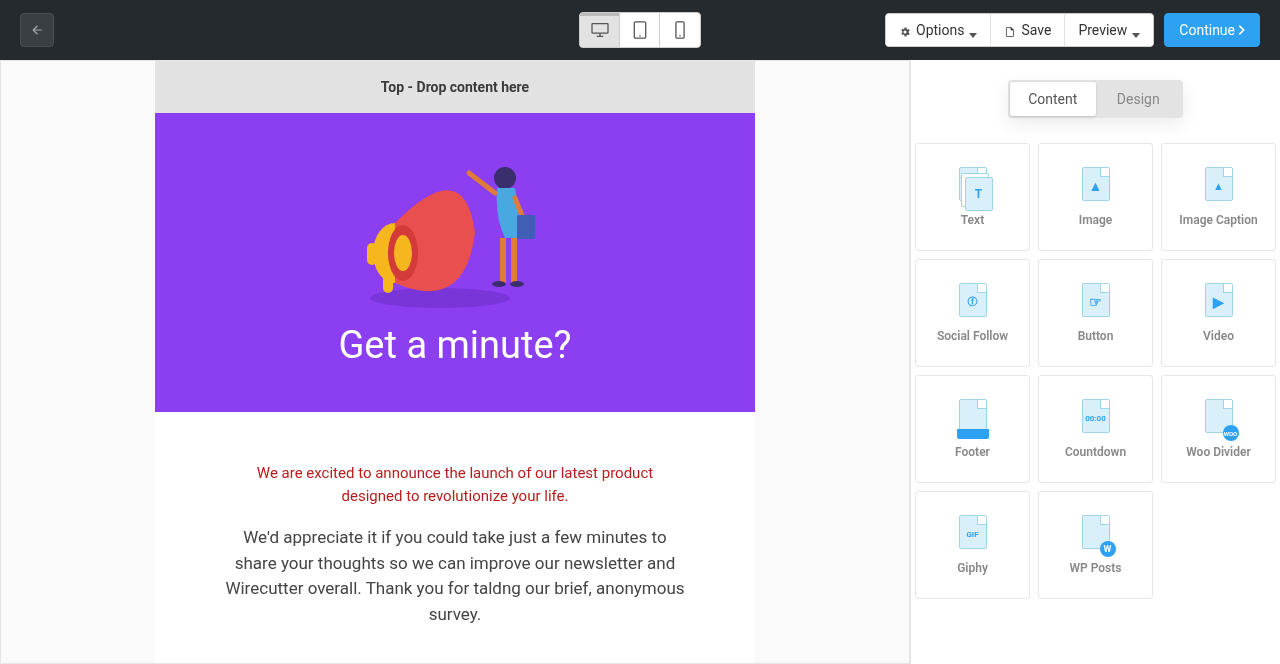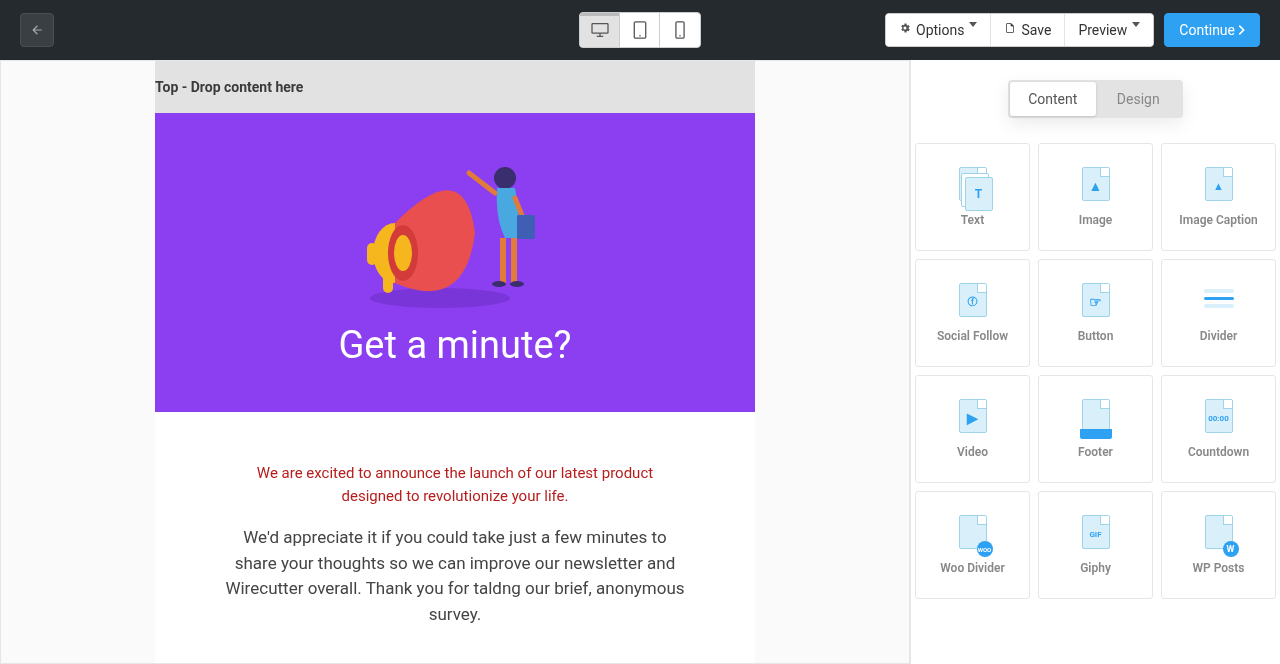--- a/index.html
+++ b/index.html
@@ -9,29 +9,29 @@
 .topbar{position:fixed;top:0;left:0;right:0;height:60px;background:#252a2e;display:flex;align-items:center;padding:0 20px}
 .back-btn{width:34px;height:34px;background:#3a3f44;border:1px solid #4a4f54;border-radius:4px;display:flex;align-items:center;justify-content:center;cursor:pointer}
 .back-btn svg{fill:#a5aab0}
 .device-switch{position:absolute;left:50%;top:50%;transform:translate(-50%,-50%);display:flex;border:1px solid #ccc;border-radius:4px;overflow:hidden;background:#fff}
 .device-btn{width:40px;height:34px;display:flex;align-items:center;justify-content:center;cursor:pointer;border-right:1px solid #ccc}
 .device-btn:last-child{border-right:none}
 .device-btn.active{background:#e2e2e2;box-shadow:inset 0 3px 0 #bbb}
 .device-btn svg{display:block}
 .right-controls{margin-left:auto;display:flex;gap:10px;align-items:center}
 .btn-group{display:flex;border:1px solid #ccc;border-radius:4px;overflow:hidden;background:#fff}
-.btn{padding:8px 13px;font-size:14px;color:#333;cursor:pointer;display:flex;align-items:flex-start;gap:5px;border-right:1px solid #e3e3e3;background:#fff}
+.btn{padding:8px 13px;font-size:14px;color:#333;cursor:pointer;display:flex;align-items:flex-end;gap:5px;border-right:1px solid #e3e3e3;background:#fff}
 .btn:last-child{border-right:none}
 .btn svg{width:12px;height:12px}
 .continue-btn{background:#2ea1f2;color:#fff;border:1px solid #2ea1f2;border-radius:4px;padding:8px 14px;font-size:14px;cursor:pointer;display:flex;align-items:center;gap:3px}
 
 
 .workspace{position:absolute;top:60px;left:0;right:370px;bottom:0;border:1px solid #e6e6e6;background:#fafafa;overflow:hidden}
 .canvas{width:600px;margin:0 auto;background:#fff}
-.dropzone{background:#e2e2e2;color:#3b3b3b;font-weight:700;font-size:14px;padding:18px 0}
+.dropzone{background:#e2e2e2;color:#3b3b3b;font-weight:700;font-size:14px;text-align:center;padding:18px 0}
 .hero{background:#8b3ff1;padding:30px 30px 45px;text-align:center}
 .hero-illus{width:220px;height:170px;margin:0 auto 10px;position:relative}
 .hero h1{color:#fff;font-size:38px;font-weight:400;margin-top:10px}
 .body-block{padding:50px 70px 30px;background:#fff}
 .body-block p{color:#b91c1c;text-align:center;margin-bottom:18px;line-height:1.5}
 .body-block p.lead{font-size:15px}
 .body-block p.big{font-size:17px;color:#444}
 
 
 .sidebar{position:absolute;top:60px;right:0;width:370px;bottom:0;background:#fff;border-left:1px solid #e6e6e6;padding:20px 0}
@@ -196,28 +196,20 @@
 
     <div class="card">
       <div class="icn">
           <div class="mini">
             <span class="glyph">☞</span>
           </div>
         </div>
       <span class="lbl">Button</span>
     </div>
 
-    <div class="card">
-      <div class="icn">
-        <div style="width:30px;height:4px;background:#d9f0fb;margin:6px auto 0;border-radius:2px"></div>
-        <div style="width:30px;height:3px;background:#2ea1f2;margin:4px auto;border-radius:2px"></div>
-        <div style="width:30px;height:4px;background:#d9f0fb;margin:0 auto;border-radius:2px"></div>
-      </div>
-      <span class="lbl">Divider</span>
-    </div>
 
     <div class="card">
       <div class="icn">
           <div class="mini">
             <span class="glyph">▶</span>
           </div>
         </div>
       <span class="lbl">Video</span>
     </div>
 

